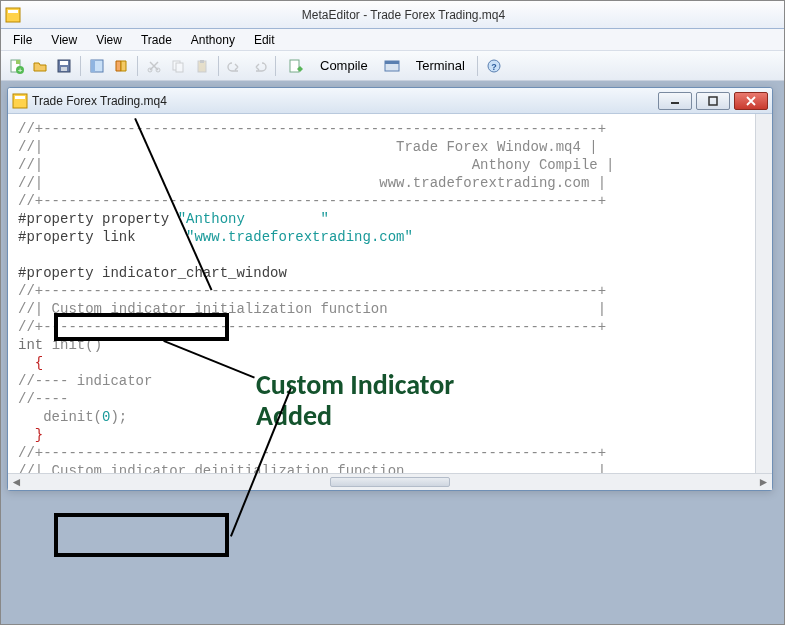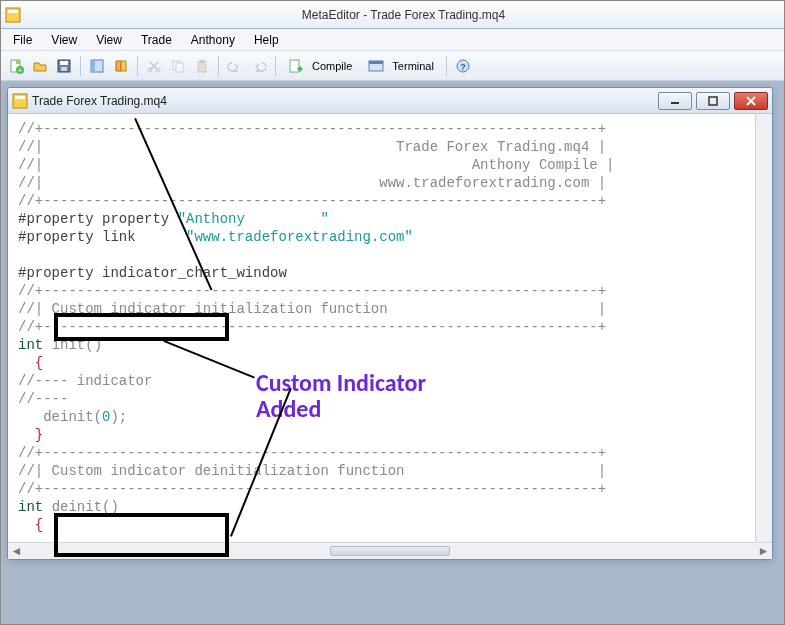--- a/index.html
+++ b/index.html
@@ -9,51 +9,51 @@
 .titlebar .app-icon { width: 16px; height: 16px; margin-right: 6px; }
 .titlebar .title { flex: 1; color: #333; font-size: 12px; }
 
 .menubar { height: 22px; background: #f4f6fa; display: flex; align-items: center; padding: 0 4px; gap: 3px; border-bottom: 1px solid #d8dee8; }
 .menubar .menu-item { padding: 2px 8px; cursor: default; }
 
 .toolbar { height: 30px; background: linear-gradient(#f9fbfd, #e6ecf4); display: flex; align-items: center; padding: 0 4px; gap: 2px; border-bottom: 1px solid #c8d0dd; }
 .tb-btn { width: 22px; height: 22px; display: flex; align-items: center; justify-content: center; border: 1px solid transparent; border-radius: 2px; }
 .tb-btn.disabled { opacity: 0.4; }
 .tb-sep { width: 1px; height: 20px; background: #c0c8d4; margin: 0 3px; }
-.tb-text-btn { height: 22px; display: flex; align-items: center; padding: 0 6px; gap: 8px; border: 1px solid transparent; border-radius: 2px; font-size: 11px; }
+.tb-text-btn { height: 22px; display: flex; align-items: center; padding: 0 6px; gap: 16px; border: 1px solid transparent; border-radius: 2px; font-size: 13px; }
 .tb-text-btn .icon { width: 16px; height: 16px; display: inline-flex; align-items: center; justify-content: center; }
 
 .mdi-area { position: relative; background: #aab9cc; height: calc(625px - 28px - 22px - 30px - 2px); padding: 6px; }
 
-.doc-window { position: absolute; left: 6px; top: 6px; width: 766px; height: 473px; background: #fff; border: 1px solid #6f8fb5; border-radius: 3px; box-shadow: 0 2px 8px rgba(0,0,0,0.15); display: flex; flex-direction: column; }
+.doc-window { position: absolute; left: 6px; top: 6px; width: 766px; height: 404px; background: #fff; border: 1px solid #6f8fb5; border-radius: 3px; box-shadow: 0 2px 8px rgba(0,0,0,0.15); display: flex; flex-direction: column; }
 .doc-titlebar { height: 26px; background: linear-gradient(#f3f7fc, #d9e4f1); border-bottom: 1px solid #b9c9dd; display: flex; align-items: center; padding: 0 4px; border-radius: 3px 3px 0 0; }
 .doc-titlebar .doc-icon { width: 16px; height: 16px; margin-right: 4px; }
 .doc-titlebar .doc-title { flex: 1; font-size: 12px; color: #222; }
 .win-btns { display: flex; gap: 4px; }
 .win-btn { width: 34px; height: 18px; border: 1px solid #7a8aa0; border-radius: 2px; display: flex; align-items: center; justify-content: center; font-size: 10px; background: linear-gradient(#f4f7fb, #d7e0ec); }
 .win-btn.close { background: linear-gradient(#e9796f, #c83a2e); color: #fff; border-color: #8c2a20; }
 
 .editor-wrap { flex: 1; display: flex; overflow: hidden; }
 .editor { flex: 1; font-family: "Courier New", monospace; font-size: 14px; line-height: 18px; padding: 6px 10px; white-space: pre; overflow: hidden; color: #888; position: relative; }
 .vscroll { width: 17px; background: #eef0f3; border-left: 1px solid #d0d5dc; }
 .hscroll { height: 17px; background: #eef0f3; border-top: 1px solid #d0d5dc; display: flex; }
 .hscroll .harrow { width: 17px; display:flex; align-items:center; justify-content:center; color:#777; }
 .hscroll .htrack { flex:1; display:flex; align-items:center; justify-content:center; }
 .hscroll .hthumb { width: 120px; height: 10px; background: linear-gradient(#e8ecf1,#cfd6e0); border:1px solid #b3bcc9; border-radius:2px; }
 
 .c-comment { color: #8a8a8a; }
 .c-pp { color: #404040; }
 .c-str { color: #1a9a9a; }
-.c-kw { color: #14532d; }
+.c-kw { color: #737373; }
 .c-num { color: #1a9a9a; }
 .c-brace { color: #c02020; }
 
 
 .anno-box { position: absolute; border: 4px solid #000; background: transparent; pointer-events: none; }
-.anno-label { position: absolute; font-family: Calibri, Arial, sans-serif; font-size: 24px; font-weight: bold; color: #6d28d9; pointer-events: none; line-height: 1.1; }
+.anno-label { position: absolute; font-family: Calibri, Arial, sans-serif; font-size: 28px; font-weight: bold; color: #14532d; pointer-events: none; line-height: 1.1; }
 .anno-line { position: absolute; background: #000; transform-origin: 0 0; pointer-events: none; height: 2px; }
 </style>
 </head>
 <body>
 
 <div class="titlebar">
   <span class="app-icon">
     <svg width="16" height="16">
         <rect x="1" y="1" width="14" height="14" fill="#ffd24a" stroke="#b88700"></rect>
         <rect x="3" y="3" width="10" height="3" fill="#fff"></rect>
@@ -61,21 +61,21 @@
   </span>
   <span class="title">MetaEditor - Trade Forex Trading.mq4</span>
 </div>
 
 <div class="menubar">
   <span class="menu-item">File</span>
   <span class="menu-item">View</span>
   <span class="menu-item">View</span>
   <span class="menu-item">Trade</span>
   <span class="menu-item">Anthony</span>
-  <span class="menu-item">Help</span>
+  <span class="menu-item">Edit</span>
 </div>
 
 <div class="toolbar">
   <span class="tb-btn">
       <svg width="16" height="16">
         <rect x="3" y="2" width="9" height="12" fill="#fff" stroke="#7a8"></rect>
         <rect x="8" y="2" width="4" height="4" fill="#9c6"></rect>
         <circle cx="12" cy="12" r="4" fill="#5b5"></circle>
         <text x="12" y="15" font-size="8" text-anchor="middle" fill="#fff">+</text>
       </svg>
@@ -185,21 +185,21 @@
           </span>
         <span class="win-btn close">
             <svg width="10" height="10">
               <path d="M1 1l8 8M9 1l-8 8" stroke="#fff" stroke-width="1.8"></path>
             </svg>
           </span>
       </div>
     </div>
     <div class="editor-wrap">
       <div class="editor" id="editor"><span class="c-comment">//+------------------------------------------------------------------+</span>
-<span class="c-comment">//|                                          Trade Forex Trading.mq4 |</span>
+<span class="c-comment">//|                                          Trade Forex Window.mq4 |</span>
 <span class="c-comment">//|                                                   Anthony Compile |</span>
 <span class="c-comment">//|                                        www.tradeforextrading.com |</span>
 <span class="c-comment">//+------------------------------------------------------------------+</span>
 <span class="c-pp">#property</span><span> </span><span class="c-pp">property</span><span> </span><span class="c-str">"Anthony         "</span>
 <span class="c-pp">#property</span><span> </span><span class="c-pp">link</span><span>      </span><span class="c-str">"www.tradeforextrading.com"</span>
 <span></span>
 <span class="c-pp">#property</span><span> </span><span class="c-pp">indicator_chart_window</span>
 <span class="c-comment">//+------------------------------------------------------------------+</span>
 <span class="c-comment">//| Custom indicator initialization function                         |</span>
 <span class="c-comment">//+------------------------------------------------------------------+</span>

